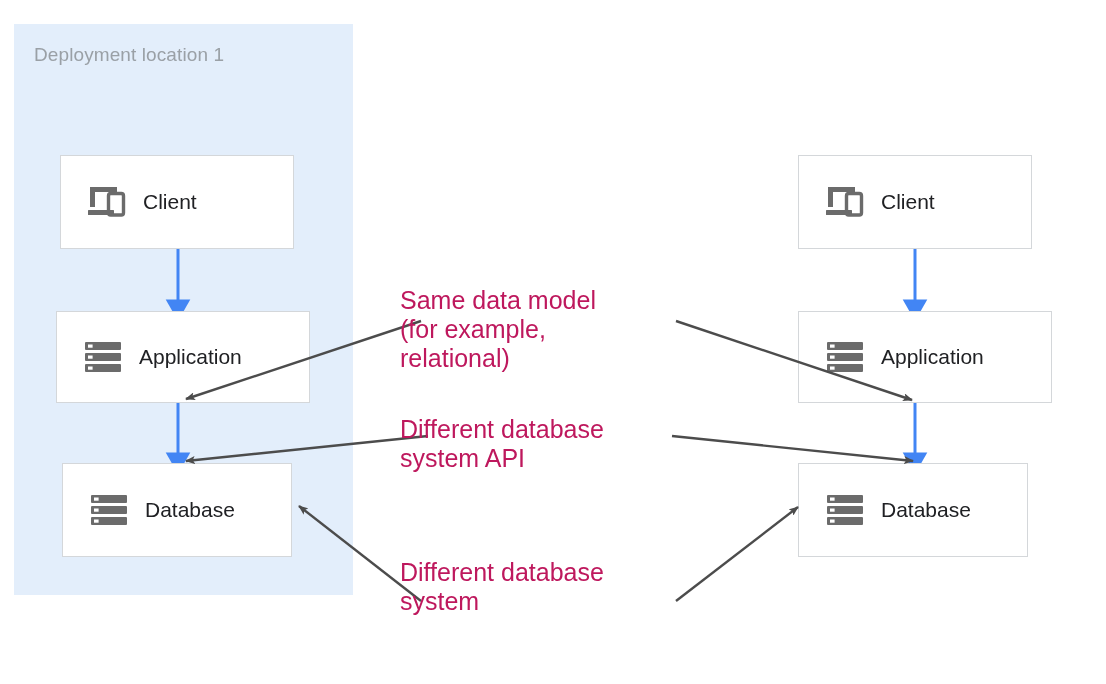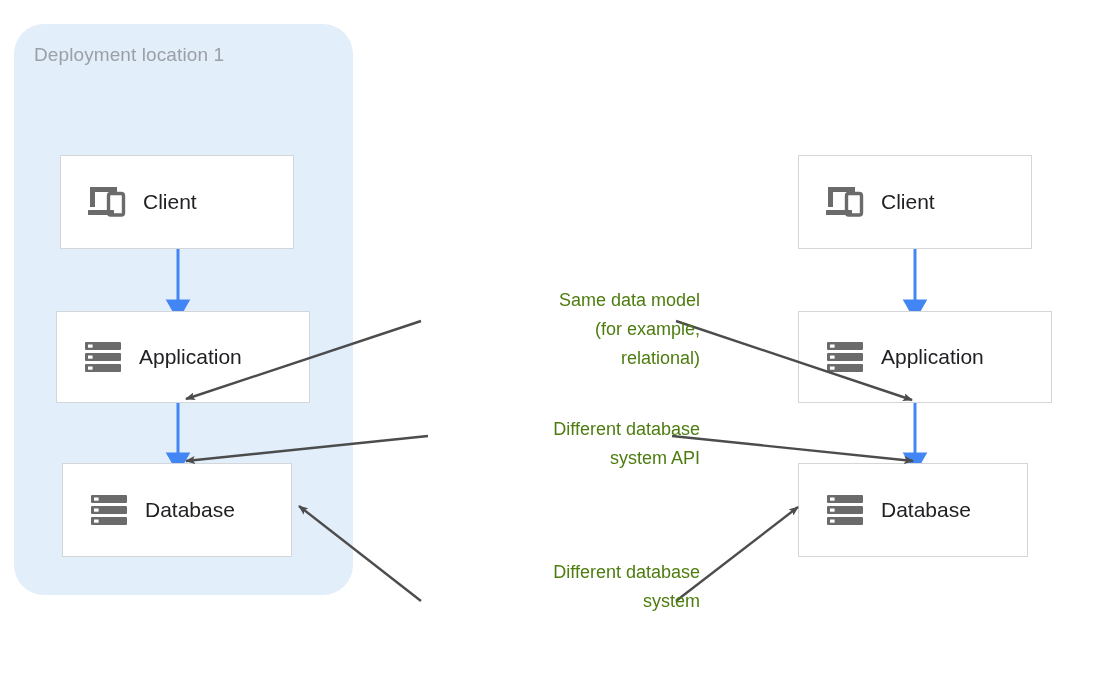--- a/index.html
+++ b/index.html
@@ -20,21 +20,20 @@
     position: absolute;
     left: 0; top: 0;
     width: 1106px;
     height: 684px;
   }
 
   
   .zone {
     position: absolute;
     background: #e3eefb;
-    border-radius: 30px;
   }
   #zone-1 { left: 14px;  top: 24px; width: 339px; height: 571px; }
   #zone-2 { left: 748px; top: 24px; width: 336px; height: 571px; }
 
   .zone-title {
     position: absolute;
     top: 20px;
     left: 20px;
     font-size: 19px;
     color: #9aa0a6;
@@ -72,24 +71,24 @@
   #node-app-1    { left: 56px;  top: 311px; width: 254px; height: 92px; }
   #node-db-1     { left: 62px;  top: 463px; width: 230px; height: 94px; }
   
   #node-client-2 { left: 798px; top: 155px; width: 234px; height: 94px; }
   #node-app-2    { left: 798px; top: 311px; width: 254px; height: 92px; }
   #node-db-2     { left: 798px; top: 463px; width: 230px; height: 94px; }
 
   
   .annotation {
     position: absolute;
-    text-align: right;
-    font-size: 18px;
+    text-align: left;
+    font-size: 25px;
     line-height: 29px;
-    color: #4d7c0f;
+    color: #be185d;
     white-space: pre-line;
   }
   #ann-data-model { left: 400px; top: 286px; width: 300px; }
   #ann-db-api     { left: 400px; top: 415px; width: 300px; }
   #ann-db-system  { left: 400px; top: 558px; width: 300px; }
 
   svg.layer {
     position: absolute;
     left: 0; top: 0;
     width: 1106px;

